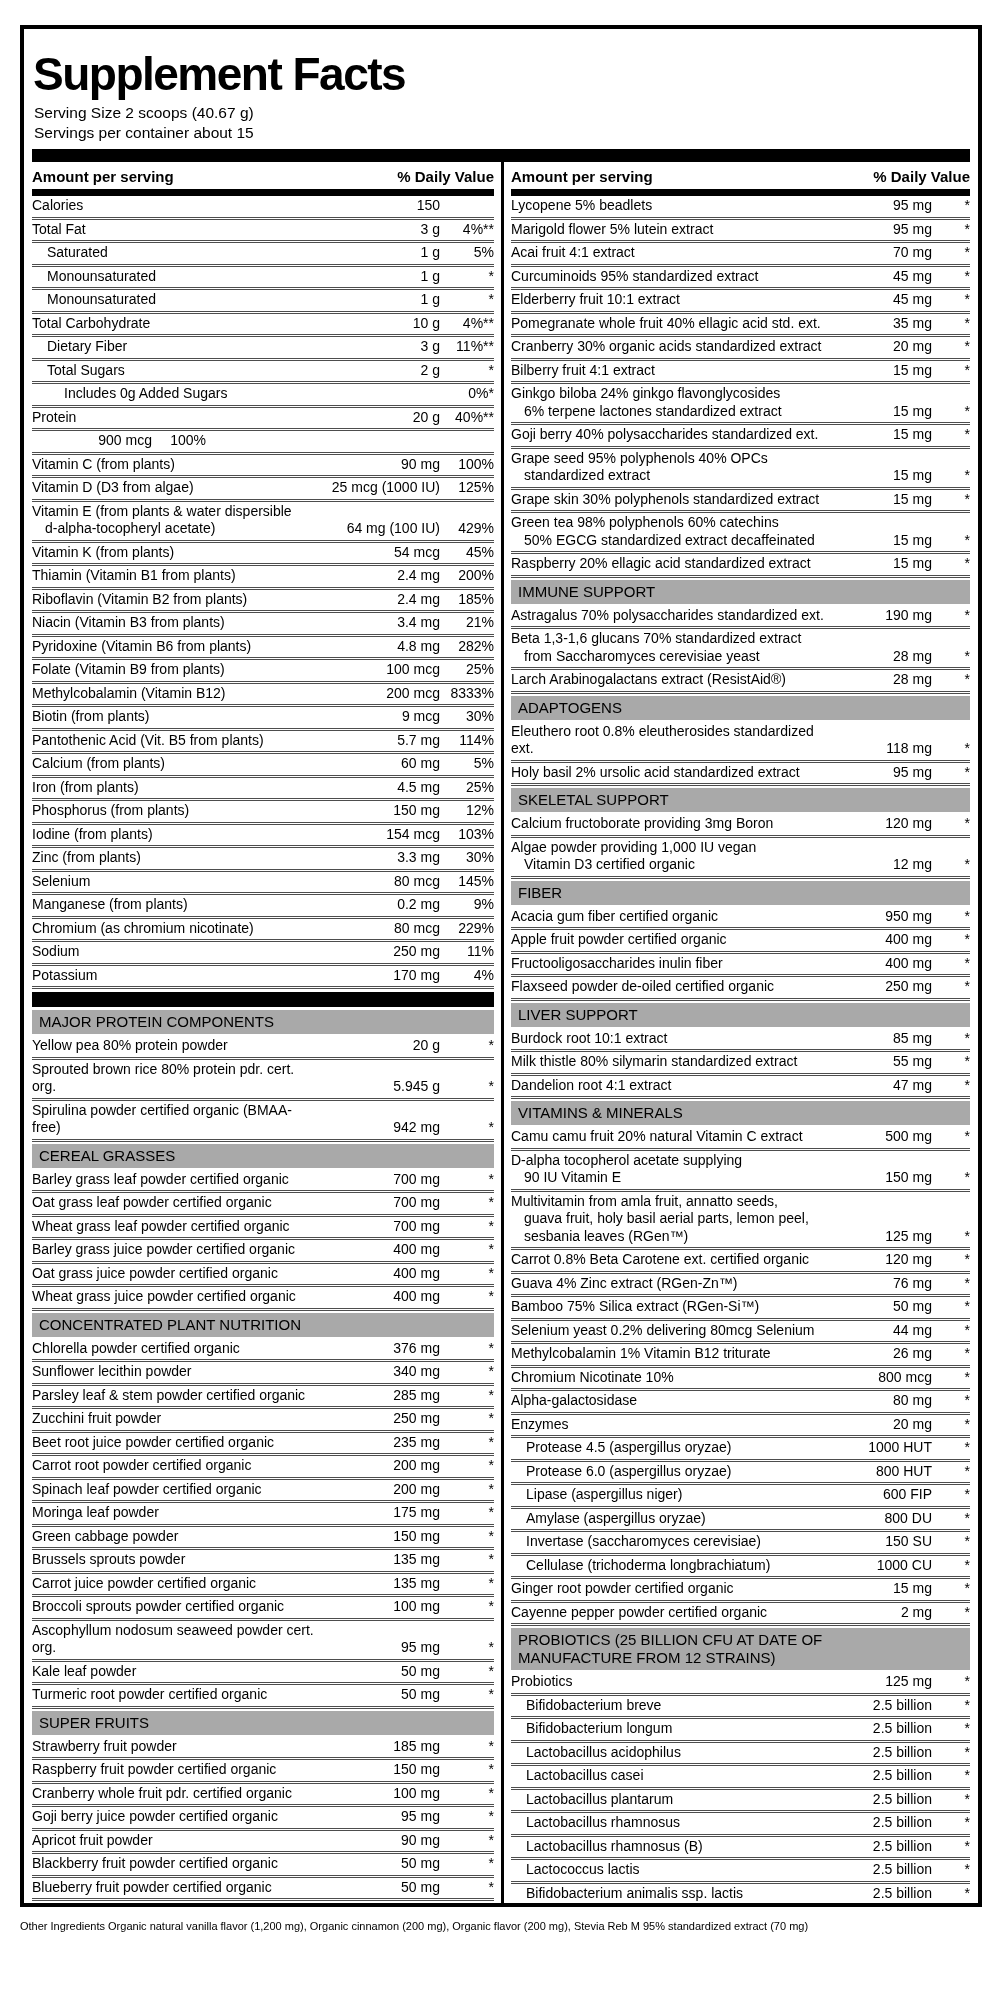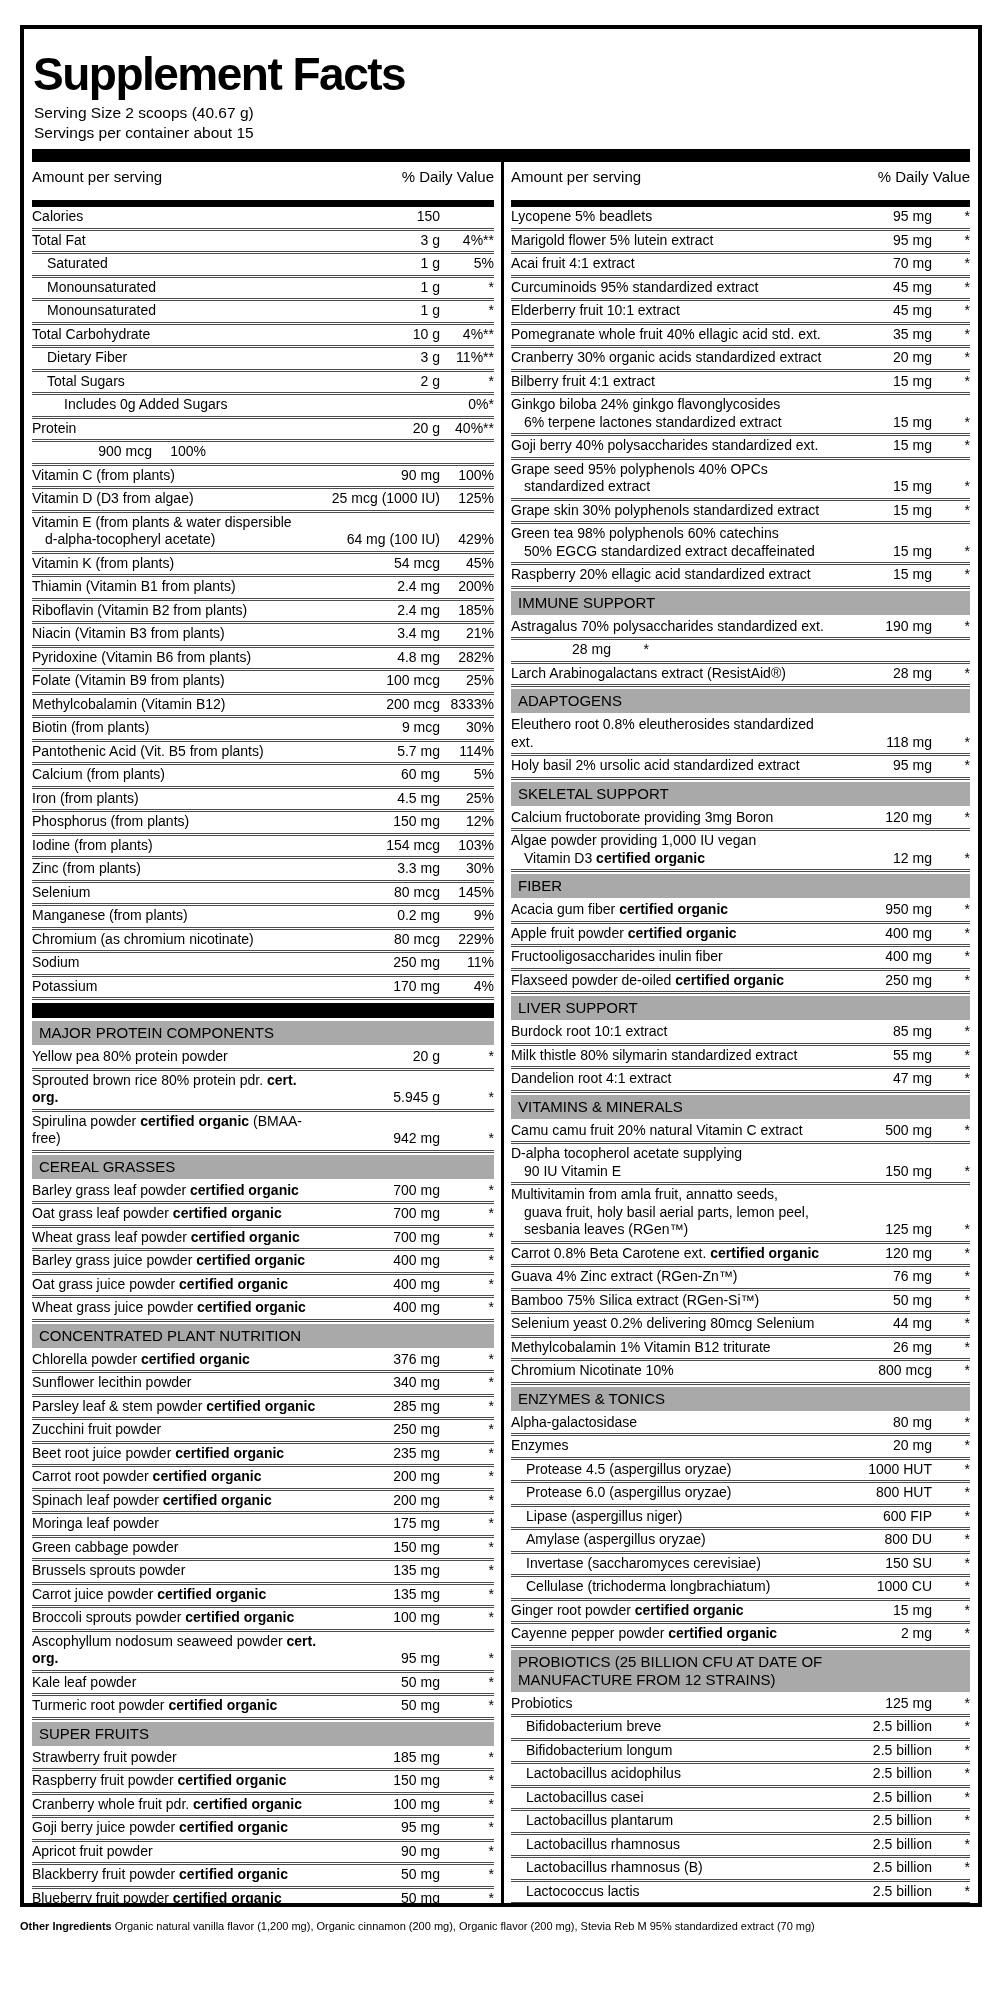--- a/index.html
+++ b/index.html
@@ -16,21 +16,21 @@
   .title{
     font-size:46px;font-weight:bold;letter-spacing:-1.5px;
     margin:16px 0 4px 1px;line-height:50px;
   }
   .serving-line{font-size:15.5px;line-height:20px;margin-left:2px;}
   .thickbar{height:13px;background:#000;margin-top:6px;}
   .columns{display:flex;align-items:stretch;min-height:1690px;}
   .col{width:50%;box-sizing:border-box;}
   .col.left{padding-right:7px;}
   .col.right{border-left:3px solid #000;padding-left:7px;}
-  .col-header{display:flex;font-weight:normal;font-size:15px;padding:6px 0 15px;border-bottom:7px solid #000;}
+  .col-header{display:flex;font-weight:bold;font-size:15px;padding:6px 0 4px;border-bottom:7px solid #000;}
   .col-header .h-amount{flex:1;}
   .row{
     display:flex;align-items:flex-end;font-size:14px;line-height:17.5px;
     padding:1px 0 2px;border-bottom:3px double #4d4d4d;
   }
   .row .name{flex:1;min-width:0;}
   .row .cont{padding-left:13px;}
   .row.ind1 .name{padding-left:15px;}
   .row.ind2 .name{padding-left:32px;}
   .row .amt{text-align:right;white-space:nowrap;padding-left:4px;}
@@ -41,21 +41,21 @@
   .col.right .dv{width:38px;}
   .section{
     background:var(--section-bg,#a9a9a9);font-weight:normal;font-size:15px;
     line-height:18px;padding:3px 2px 3px 7px;margin:2px 0;
   }
   .bar{height:15px;background:#000;margin:3px 0;}
   .other{
     position:absolute;left:20px;top:1916px;width:960px;
     font-size:11px;line-height:20px;
   }
-  b{font-weight:bold;}
+  b{font-weight:normal;}
 </style>
 </head>
 <body>
 
 <div class="panel">
   <div class="title">Supplement Facts</div>
   <div class="serving-line">Serving Size 2 scoops (40.67 g)</div>
   <div class="serving-line">Servings per container about 15</div>
   <div class="thickbar"></div>
 
@@ -635,20 +635,24 @@
           </div>
           <div class="section">IMMUNE SUPPORT</div>
           <div class="row">
             <div class="name">
               <div class="first">Astragalus 70% polysaccharides standardized ext.</div>
             </div>
             <div class="amt">190 mg</div>
             <div class="dv">*</div>
           </div>
           <div class="row">
+            <div class="name">
+              <div class="first">Beta 1,3-1,6 glucans 70% standardized extract</div>
+              <div class="cont">from Saccharomyces cerevisiae yeast</div>
+            </div>
             <div class="amt">28 mg</div>
             <div class="dv">*</div>
           </div>
           <div class="row">
             <div class="name">
               <div class="first">Larch Arabinogalactans extract (ResistAid®)</div>
             </div>
             <div class="amt">28 mg</div>
             <div class="dv">*</div>
           </div>
@@ -794,21 +798,20 @@
             <div class="amt">26 mg</div>
             <div class="dv">*</div>
           </div>
           <div class="row">
             <div class="name">
               <div class="first">Chromium Nicotinate 10%</div>
             </div>
             <div class="amt">800 mcg</div>
             <div class="dv">*</div>
           </div>
-          <div class="section">ENZYMES &amp; TONICS</div>
           <div class="row">
             <div class="name">
               <div class="first">Alpha-galactosidase</div>
             </div>
             <div class="amt">80 mg</div>
             <div class="dv">*</div>
           </div>
           <div class="row">
             <div class="name">
               <div class="first">Enzymes</div>

